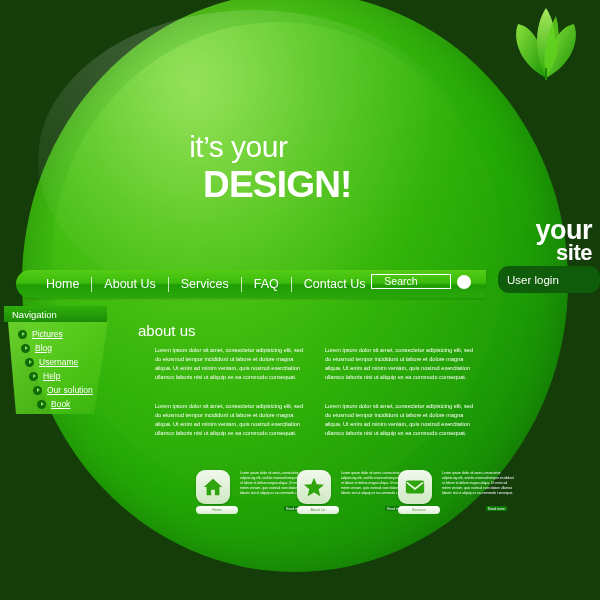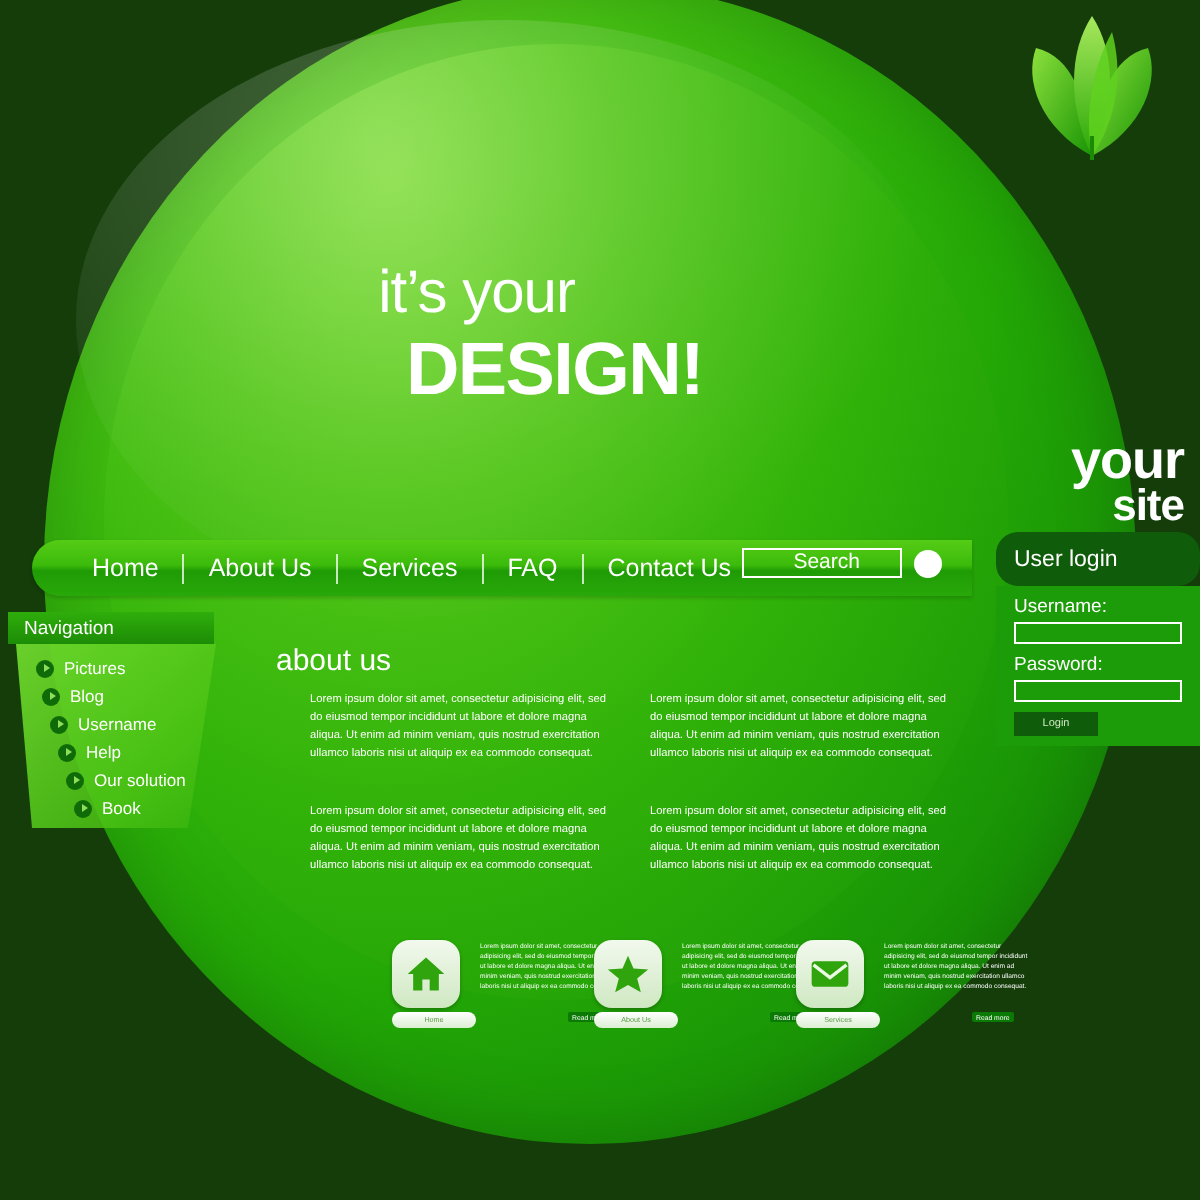--- a/index.html
+++ b/index.html
@@ -67,21 +67,21 @@
   }
   .menubar .items{ display:flex; align-items:center; padding-left:18px; }
   .menubar a{
     color:#fff; font-size:12.5px; text-decoration:none; padding:0 12px; white-space:nowrap;
   }
   .menubar .sep{ width:1px; height:15px; background:rgba(255,255,255,.75); }
 
   .searchwrap{ position:absolute; left:355px; top:4px; display:flex; align-items:center; gap:6px; }
   .searchbox{
     width:80px; height:15px; border:1.4px solid #fff; background:transparent;
-    color:#fff; font-size:10.5px; text-align:right; padding-right:20px; line-height:12px;
+    color:#fff; font-size:10.5px; text-align:center; padding-right:20px; line-height:12px;
   }
   .searchdot{ width:14px; height:14px; border-radius:50%; background:#ffffff; }
 
   
   .login-head{
     position:absolute; left:498px; top:266px; width:102px; height:27px;
     background:#0f5c0a;
     color:#fff; font-size:11.5px; display:flex; align-items:center; padding-left:9px;border-radius:11px;
   }
   .login-body{
@@ -104,21 +104,21 @@
     position:absolute; left:4px; top:306px; width:103px; height:16px;
     background:linear-gradient(to bottom,#2fae0b,#1c8c06);
     color:#fff; font-size:9.5px; display:flex; align-items:center; padding-left:8px;
   }
   .nav-body{
     position:absolute; left:8px; top:322px; width:100px; height:92px;
     background:linear-gradient(135deg, rgba(110,215,45,.95) 0%, rgba(75,195,20,.85) 70%, rgba(60,180,15,.6) 100%);
     clip-path: polygon(0 0, 100% 0, 86% 100%, 8% 100%);
     padding-top:7px;
   }
-  .nav-item{ display:flex; align-items:center; font-size:8.5px; color:#ffffff; margin-bottom:4px; }
+  .nav-item{ display:flex; align-items:center; font-size:8.5px; color:#ffffff; margin-bottom:4px;text-decoration:underline; }
   .nav-bullet{
     width:9px; height:9px; border-radius:50%;
     background:#0f6b07; margin-right:5px;
     display:flex; align-items:center; justify-content:center;
     flex:0 0 auto;
   }
   .nav-bullet::after{
     content:""; border-left:3px solid #8ede5c; border-top:2px solid transparent;
     border-bottom:2px solid transparent; margin-left:1px;
   }
@@ -209,27 +209,20 @@
       <span class="sep"></span>
       <a href="#">Contact Us</a>
     </div>
     <div class="searchwrap">
       <div class="searchbox">Search</div>
       <div class="searchdot"></div>
     </div>
   </div>
 
   <div class="login-head">User login</div>
-  <div class="login-body">
-    <label>Username:</label>
-    <div class="field"></div>
-    <label>Password:</label>
-    <div class="field"></div>
-    <div class="login-btn">Login</div>
-  </div>
 
   <div class="nav-head">Navigation</div>
   <div class="nav-body">
     <div class="nav-item" style="padding-left:10px">
       <span class="nav-bullet"></span>
       <span>Pictures</span>
     </div>
     <div class="nav-item" style="padding-left:13px">
       <span class="nav-bullet"></span>
       <span>Blog</span>

